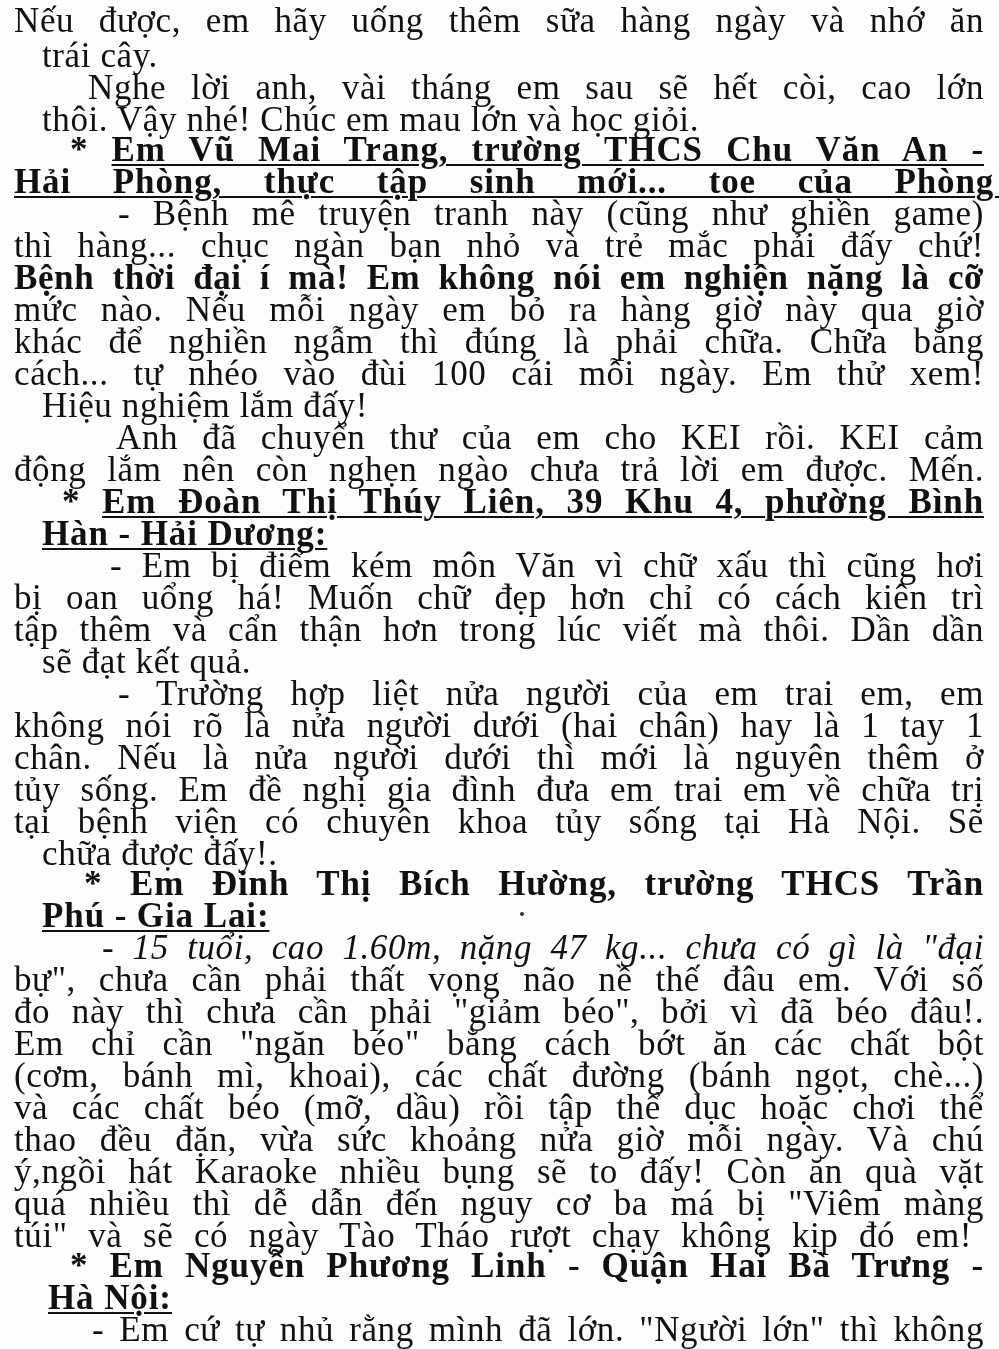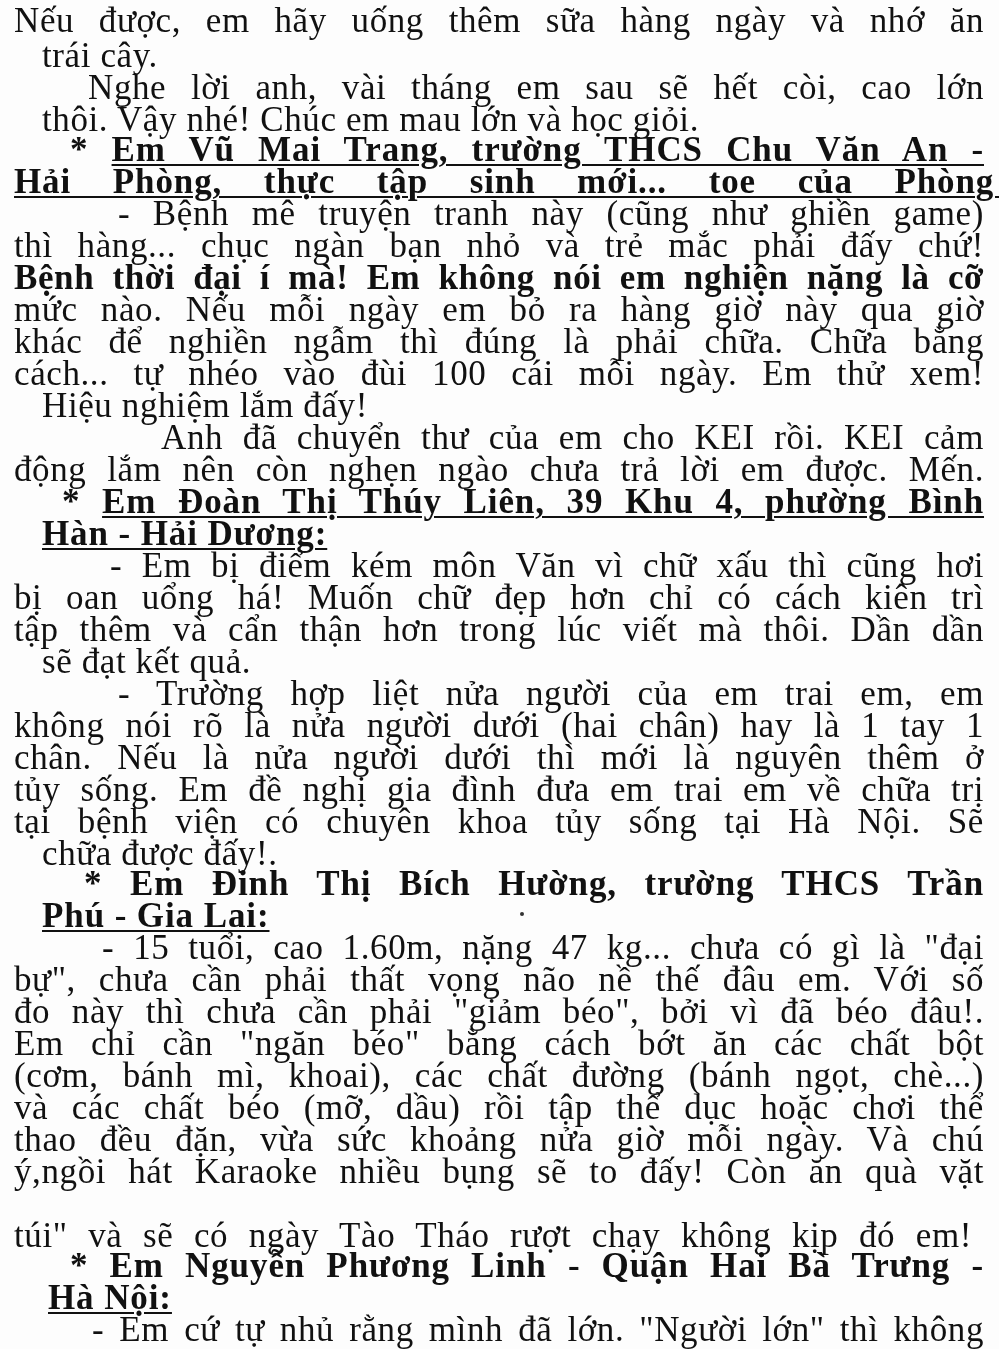--- a/index.html
+++ b/index.html
@@ -56,21 +56,21 @@
     <span class="u">Hải Phòng, thực tập sinh mới... toe của Phòng mạch:</span>
   </span></div>
 
   <div class="line" style="top:198px; left:118px; width:866px"><span style="white-space: nowrap;">- Bệnh mê truyện tranh này (cũng như ghiền game)</span></div>
   <div class="line" style="top:230px"><span style="white-space: nowrap;">thì hàng... chục ngàn bạn nhỏ và trẻ mắc phải đấy chứ!</span></div>
   <div class="line" style="top:262px"><span style="white-space: nowrap; font-weight: bold;">Bệnh thời đại í mà! Em không nói em nghiện nặng là cỡ</span></div>
   <div class="line" style="top:294px"><span style="white-space: nowrap;">mức nào. Nếu mỗi ngày em bỏ ra hàng giờ này qua giờ</span></div>
   <div class="line" style="top:326px"><span style="white-space: nowrap;">khác để nghiền ngẫm thì đúng là phải chữa. Chữa bằng</span></div>
   <div class="line" style="top:358px"><span style="white-space: nowrap;">cách... tự nhéo vào đùi 100 cái mỗi ngày. Em thử xem!</span></div>
   <div class="line short" style="top:390px">Hiệu nghiệm lắm đấy!</div>
-  <div class="line" style="top:422px; left:116px; width:868px"><span style="white-space: nowrap; margin-left: 45px;">Anh đã chuyển thư của em cho KEI rồi. KEI cảm</span></div>
+  <div class="line" style="top:422px; left:116px; width:868px"><span style="white-space: nowrap;">Anh đã chuyển thư của em cho KEI rồi. KEI cảm</span></div>
   <div class="line" style="top:454px"><span style="white-space: nowrap;">động lắm nên còn nghẹn ngào chưa trả lời em được. Mến.</span></div>
 
   <div class="line head" style="top:486px; left:62px; width:922px"><span style="white-space: nowrap;">
     <span>*</span>
     <span class="u">Em Đoàn Thị Thúy Liên, 39 Khu 4, phường Bình</span>
   </span></div>
   <div class="line head short" style="top:518px">
     <span class="u">Hàn - Hải Dương:</span>
   </div>
 
@@ -87,28 +87,29 @@
 
   <div class="line head" style="top:868px; left:84px; width:900px"><span style="white-space: nowrap;">
     <span>*</span>
     <span>Em Đinh Thị Bích Hường, trường THCS Trần</span>
   </span></div>
   <div class="line head short" style="top:900px">
     <span class="u">Phú - Gia Lai:</span>
   </div>
   <div class="speck" style="top:912px; left:520px"></div>
 
-  <div class="line" style="top:932px; left:102px; width:882px"><span style="white-space: nowrap;">- 15 tuổi, cao 1.60m, nặng 47 kg... chưa có gì là "đại</span></div>
+  <div class="line" style="top:932px; left:102px; width:882px"><span style="white-space: nowrap; font-style: italic;">- 15 tuổi, cao 1.60m, nặng 47 kg... chưa có gì là "đại</span></div>
   <div class="line" style="top:964px"><span style="white-space: nowrap;">bự", chưa cần phải thất vọng não nề thế đâu em. Với số</span></div>
   <div class="line" style="top:996px"><span style="white-space: nowrap;">đo này thì chưa cần phải "giảm béo", bởi vì đã béo đâu!.</span></div>
   <div class="line" style="top:1028px"><span style="white-space: nowrap;">Em chỉ cần "ngăn béo" bằng cách bớt ăn các chất bột</span></div>
   <div class="line" style="top:1060px"><span style="white-space: nowrap;">(cơm, bánh mì, khoai), các chất đường (bánh ngọt, chè...)</span></div>
   <div class="line" style="top:1092px"><span style="white-space: nowrap;">và các chất béo (mỡ, dầu) rồi tập thể dục hoặc chơi thể</span></div>
   <div class="line" style="top:1124px"><span style="white-space: nowrap;">thao đều đặn, vừa sức khoảng nửa giờ mỗi ngày. Và chú</span></div>
   <div class="line" style="top:1156px"><span style="white-space: nowrap;">ý,ngồi hát Karaoke nhiều bụng sẽ to đấy! Còn ăn quà vặt</span></div>
+  <div class="line" style="top:1188px"><span style="white-space: nowrap;">quá nhiều thì dễ dẫn đến nguy cơ ba má bị "Viêm màng</span></div>
   <div class="line" style="top:1220px; width:958px"><span style="white-space: nowrap;">túi" và sẽ có ngày Tào Tháo rượt chạy không kịp đó em!</span></div>
 
   <div class="line head" style="top:1250px; left:70px; width:914px"><span style="white-space: nowrap;">
     <span>*</span>
     <span>Em Nguyễn Phương Linh - Quận Hai Bà Trưng -</span>
   </span></div>
   <div class="line head short" style="top:1282px; left:20px">
     <span class="u">Hà Nội:</span>
   </div>
 

